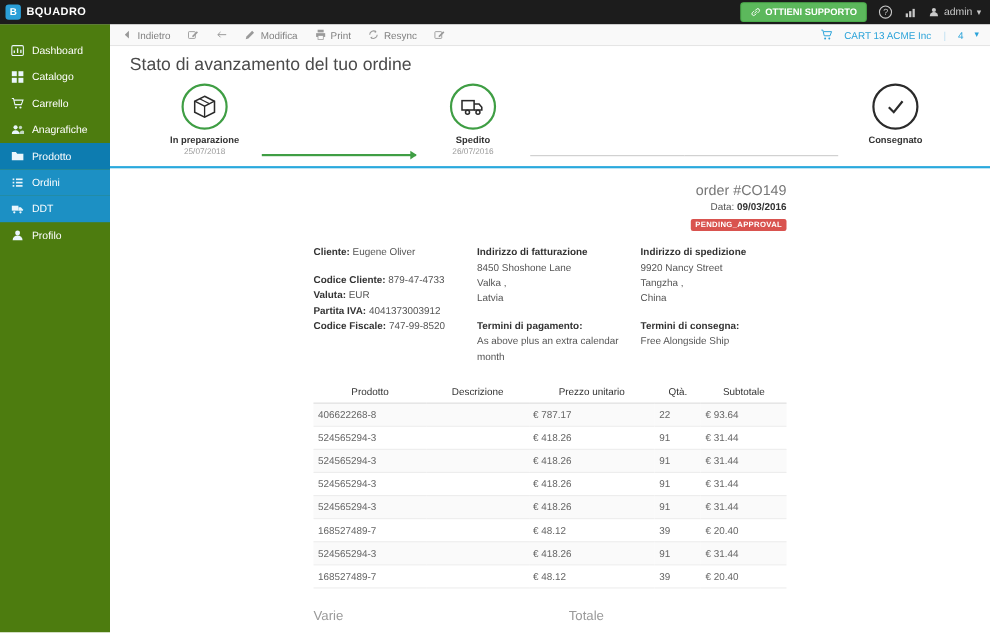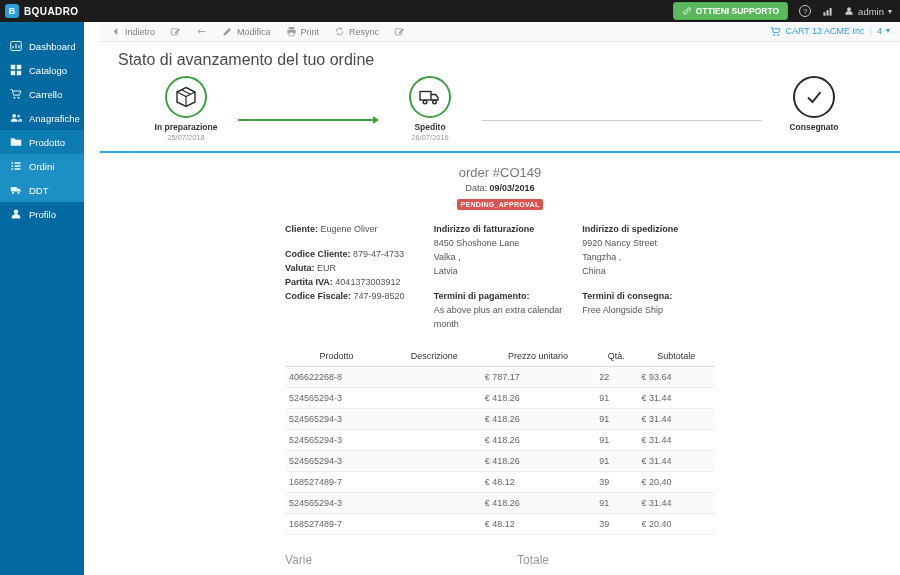--- a/index.html
+++ b/index.html
@@ -16,54 +16,54 @@
   .top-right{display:flex;align-items:center;gap:11px}
   .support-btn{background:#5cb85c;border:1px solid #4cae4c;color:#fff;font-size:8.5px;font-weight:bold;padding:3px 8px;border-radius:3px;display:inline-flex;align-items:center;gap:4px;cursor:pointer;font-family:inherit}
   .support-btn .icn{width:10px;height:10px;color:#fff}
   .top-ic{width:11px;height:11px;color:#c9c9c9;cursor:pointer}
   .help-badge{width:12px;height:12px;border:1px solid #c9c9c9;border-radius:50%;font-size:8px;color:#c9c9c9;display:flex;align-items:center;justify-content:center;cursor:pointer}
   .user-chip{color:#c9c9c9;font-size:9.5px;display:flex;align-items:center;gap:4px;cursor:pointer}
   .user-chip .icn{width:10px;height:10px;color:#c9c9c9}
   .caret{font-size:8px;color:#c9c9c9}
 
   
-  .sidebar{position:absolute;top:22px;left:0;width:84px;bottom:0;background:#0369a1;padding-top:12px}
+  .sidebar{position:absolute;top:22px;left:0;width:100px;bottom:0;background:#4d7c0f;padding-top:12px}
   .side-item{display:flex;align-items:center;gap:7px;padding:6px 10px;color:#fff;font-size:9.5px;cursor:pointer}
   .side-item .icn{width:12px;height:12px;color:#eaf6fc;flex:0 0 12px}
   .side-item.sub{background:#1c90c4}
   .side-item.active{background:#0d7cb0}
 
   
   .toolbar{position:absolute;top:22px;left:100px;right:0;height:20px;background:#f9f9f9;border-bottom:1px solid #e3e3e3;display:flex;align-items:center;padding:0 10px;font-size:9px;color:#8a8a8a}
   .tb-left{display:flex;align-items:center;gap:15px;flex:1}
   .tb-btn{display:inline-flex;align-items:center;gap:4px;cursor:pointer;color:#7f7f7f}
   .tb-btn .icn{width:11px;height:11px;color:#9a9a9a}
-  .cart-link{color:#2ba3d9;display:inline-flex;align-items:flex-start;gap:4px;cursor:pointer;font-size:9px}
+  .cart-link{color:#2ba3d9;display:inline-flex;align-items:center;gap:10px;cursor:pointer;font-size:9px}
   .cart-link .icn{width:11px;height:11px;color:#2ba3d9}
   .cart-link .caret{color:#2ba3d9}
   .cart-sep{color:#bcdff1;margin:0 1px}
 
   
   .content{position:absolute;top:42px;left:100px;right:0;bottom:0;background:#fff;overflow:hidden}
   .page-title{font-size:16px;color:#4a4a4a;font-weight:400;padding:9px 0 2px 18px}
   .steps-section{border-bottom:2px solid #2aa9dd;padding:5px 34px 9px}
-  .steps{display:flex;align-items:center}
+  .steps{display:flex;align-items:flex-end}
   .step{display:flex;flex-direction:column;align-items:center;width:104px}
   .step-circle{width:42px;height:42px;border-radius:50%;border:2px solid #2b2b2b;display:flex;align-items:center;justify-content:center;color:#2b2b2b;background:#fff}
   .step.done .step-circle{border-color:#3f9e44}
   .step-ic{width:24px;height:24px}
   .step-label{margin-top:4px;font-size:8.5px;font-weight:bold;color:#333}
   .step-date{font-size:7.5px;color:#9a9a9a;margin-top:1px;min-height:9px}
   .connector{flex:1;height:1px;background:#cdcdcd;margin-top:22px;position:relative}
   .connector.done{height:2px;background:#3f9e44;margin-top:21px}
   .connector.done:after{content:"";position:absolute;right:-1px;top:-3px;border-left:6px solid #3f9e44;border-top:4px solid transparent;border-bottom:4px solid transparent}
 
   
   .order{width:430px;margin:12px auto 0}
-  .order-head{text-align:center}
+  .order-head{text-align:right}
   .order-number{font-size:13px;color:#777}
   .order-date{font-size:9px;color:#555;margin-top:3px}
   .order-date b{color:#333}
   .status-badge{display:inline-block;background:#d9534f;color:#fff;font-size:7px;font-weight:bold;padding:2px 4px;border-radius:2px;margin-top:3px;letter-spacing:.3px}
   .cust-grid{display:flex;gap:16px;margin-top:12px;font-size:9px;line-height:1.55}
   .cust-col{flex:1}
   .cust-col b{color:#333}
   .blk{margin-top:11px}
   .items-table{width:100%;border-collapse:collapse;margin-top:14px;font-size:9px}
   .items-table th{text-align:center;color:#333;padding:5px 4px;border-bottom:1px solid #ddd;font-size:9px;font-weight:normal}

